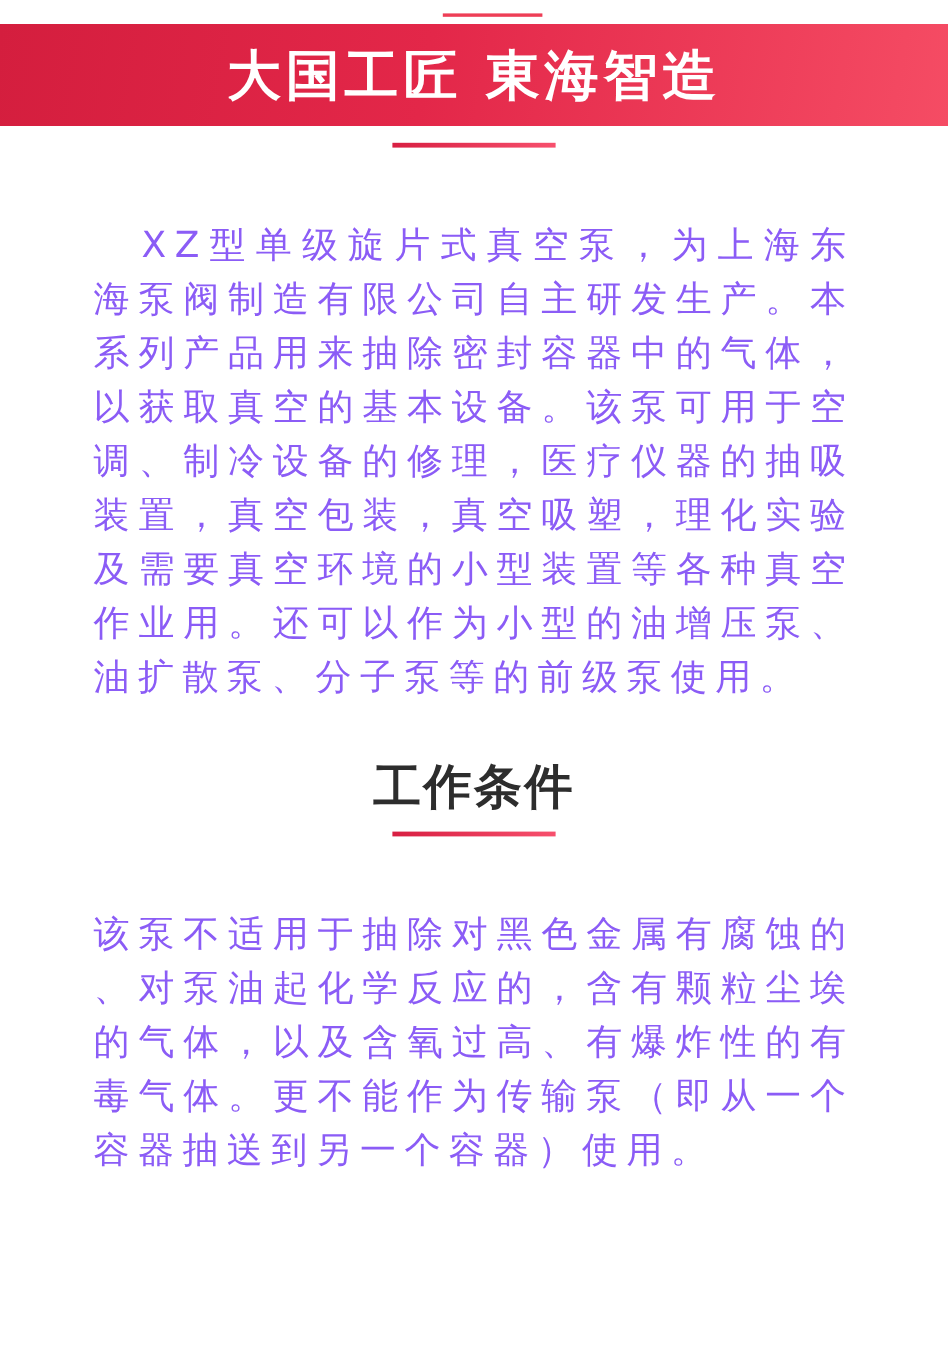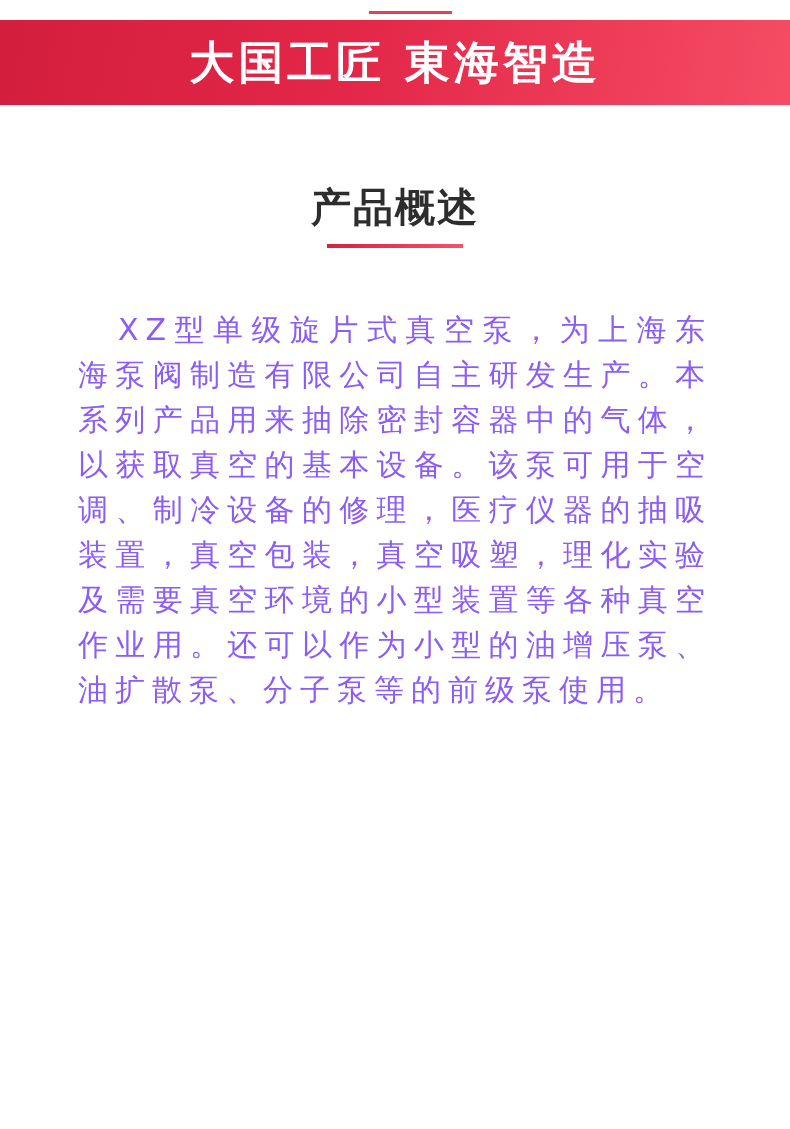--- a/index.html
+++ b/index.html
@@ -68,19 +68,23 @@
 
 <div class="page">
 
   <div class="top-accent-strip"></div>
 
   <div class="brand-banner">
     <div class="brand-banner-title">大国工匠 東海智造</div>
   </div>
 
   <div>
-    <div class="section-heading">产品概述</div>
     <div class="heading-underline"></div>
     <div class="body-paragraph indented">XZ型单级旋片式真空泵，为上海东海泵阀制造有限公司自主研发生产。本系列产品用来抽除密封容器中的气体，以获取真空的基本设备。该泵可用于空调、制冷设备的修理，医疗仪器的抽吸装置，真空包装，真空吸塑，理化实验及需要真空环境的小型装置等各种真空作业用。还可以作为小型的油增压泵、油扩散泵、分子泵等的前级泵使用。</div>
   </div>
 
+  <div>
+    <div class="section-heading second">工作条件</div>
+    <div class="heading-underline"></div>
+    <div class="body-paragraph">该泵不适用于抽除对黑色金属有腐蚀的、对泵油起化学反应的，含有颗粒尘埃的气体，以及含氧过高、有爆炸性的有毒气体。更不能作为传输泵（即从一个容器抽送到另一个容器）使用。</div>
+  </div>
 
 </div>
 
 </body></html>

